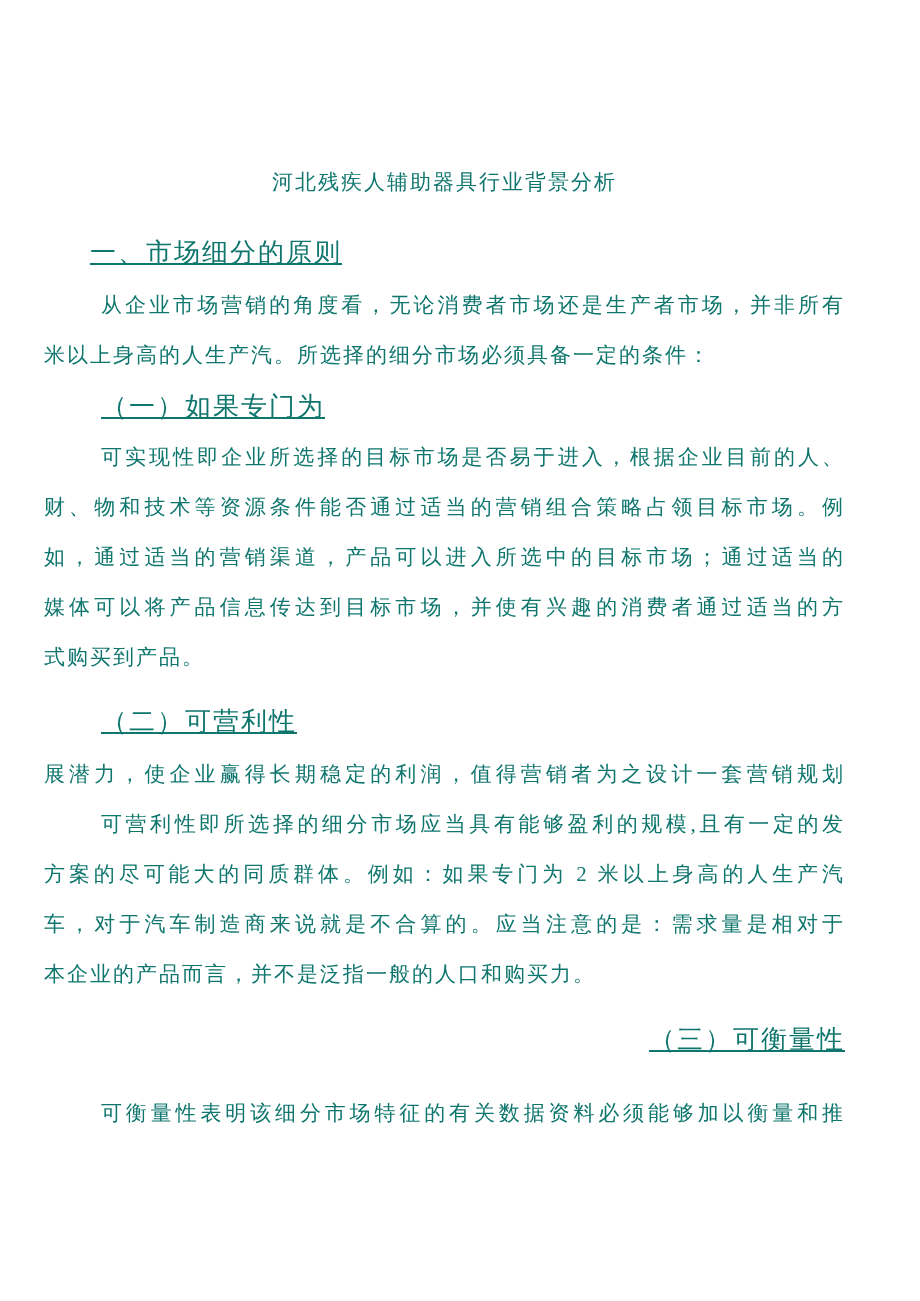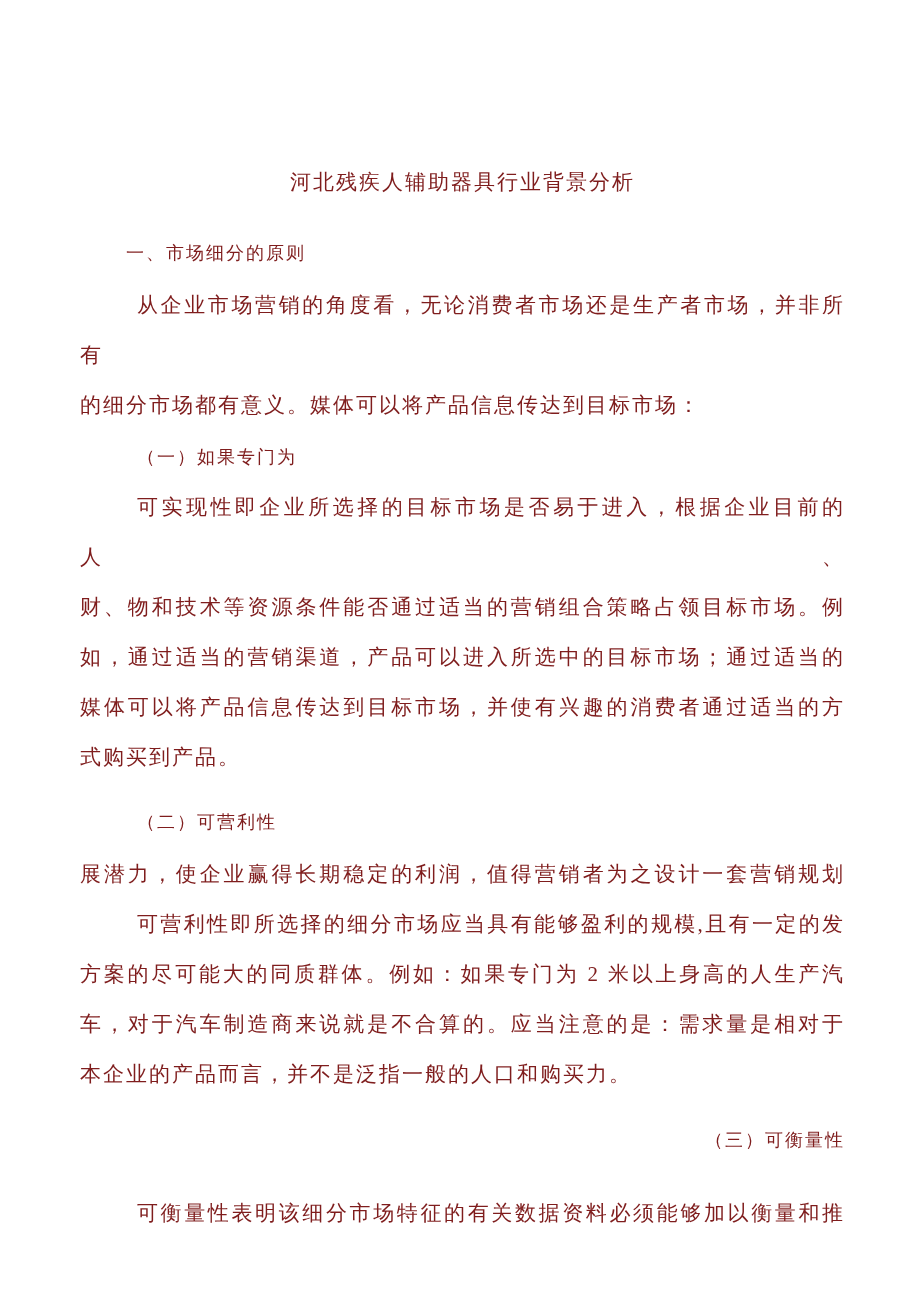--- a/index.html
+++ b/index.html
@@ -6,39 +6,40 @@
     margin: 0;
     padding: 0;
     background: #ffffff;
   }
   .page {
     position: relative;
     width: 920px;
     height: 1301px;
     box-sizing: border-box;
     background: #ffffff;
-    color: #7f1d1d;
+    color: #0f766e;
     font-family: "Liberation Serif", "DejaVu Serif", serif;
-    padding: 157px 75px 0 80px;
+    padding: 157px 75px 0 44px;
     overflow: hidden;
     border-radius: 26px;
   }
   .title {
     margin: 0;
     font-size: 21px;
     font-weight: normal;
     line-height: 50px;
     letter-spacing: 2px;
     text-align: center;
     white-space: nowrap;
   }
   .heading1, .heading2 {
-    font-size: 18px;
+    font-size: 26px;
     line-height: 50px;
     letter-spacing: 2px;
+    text-decoration: underline;
   }
   .heading1 { text-indent: 46px; }
   .heading2 { text-indent: 57px; }
   .paragraph { margin: 0; }
   .line {
     font-size: 21px;
     line-height: 50px;
     letter-spacing: 2px;
     text-align: justify;
     text-align-last: justify;
@@ -57,21 +58,21 @@
 </style>
 </head>
 <body>
 
 <div class="page">
   <h1 class="title">河北残疾人辅助器具行业背景分析</h1>
   <div id="doc-body">
       <div class="heading1">一、市场细分的原则</div>
       <div class="paragraph">
         <div class="line first">从企业市场营销的角度看，无论消费者市场还是生产者市场，并非所有</div>
-        <div class="line last">的细分市场都有意义。媒体可以将产品信息传达到目标市场：</div>
+        <div class="line last">米以上身高的人生产汽。所选择的细分市场必须具备一定的条件：</div>
       </div>
       <div class="heading2">（一）如果专门为</div>
       <div class="paragraph">
         <div class="line first">可实现性即企业所选择的目标市场是否易于进入，根据企业目前的人、</div>
         <div class="line">财、物和技术等资源条件能否通过适当的营销组合策略占领目标市场。例</div>
         <div class="line">如，通过适当的营销渠道，产品可以进入所选中的目标市场；通过适当的</div>
         <div class="line">媒体可以将产品信息传达到目标市场，并使有兴趣的消费者通过适当的方</div>
         <div class="line last">式购买到产品。</div>
       </div>
       <div class="heading2">（二）可营利性</div>

